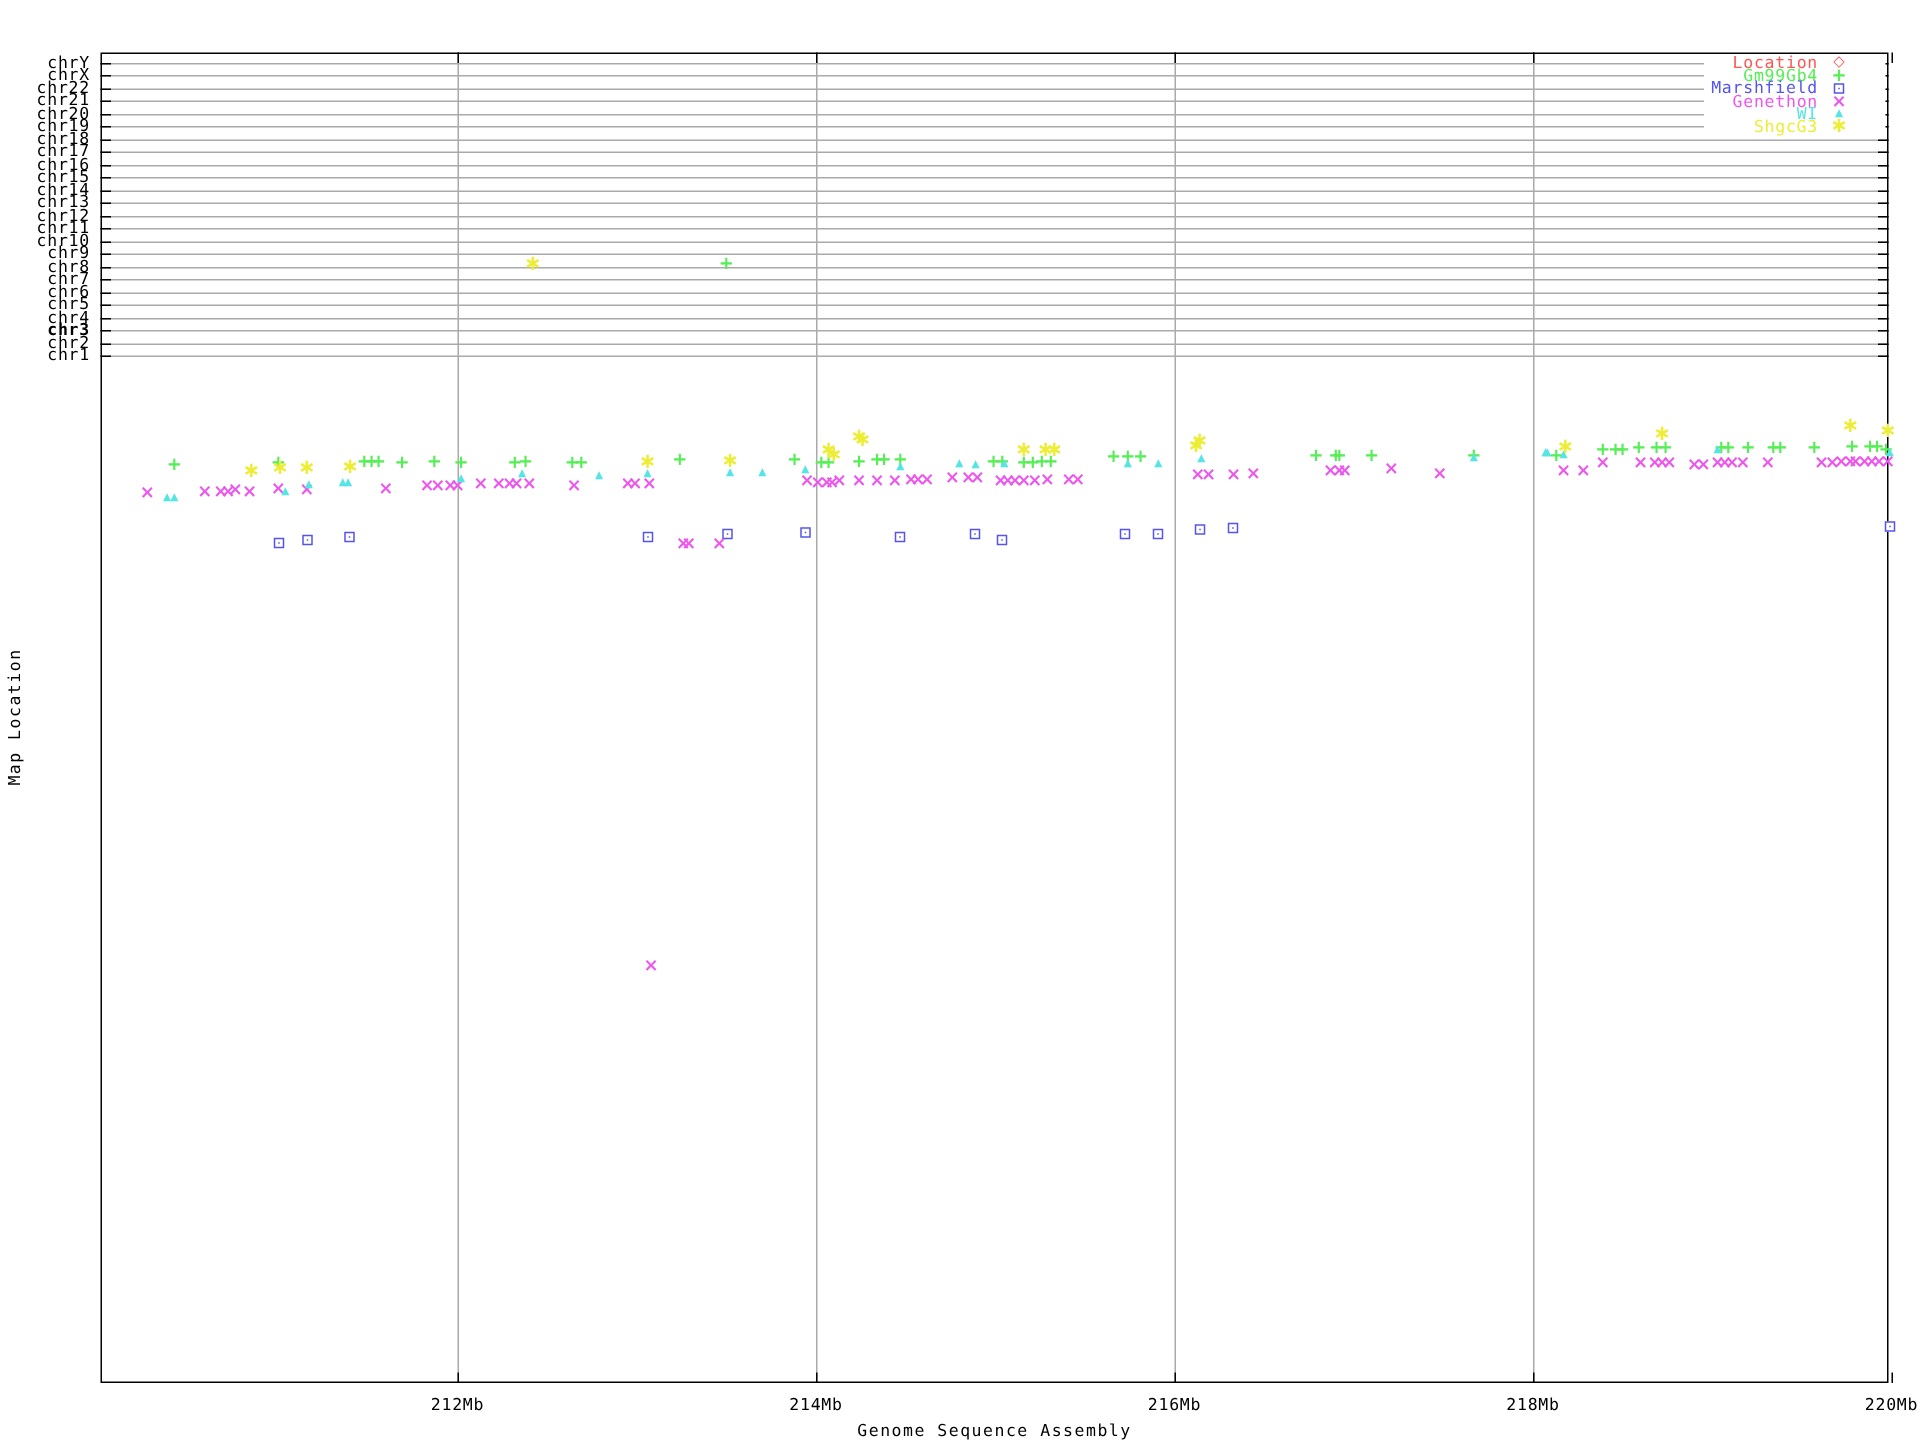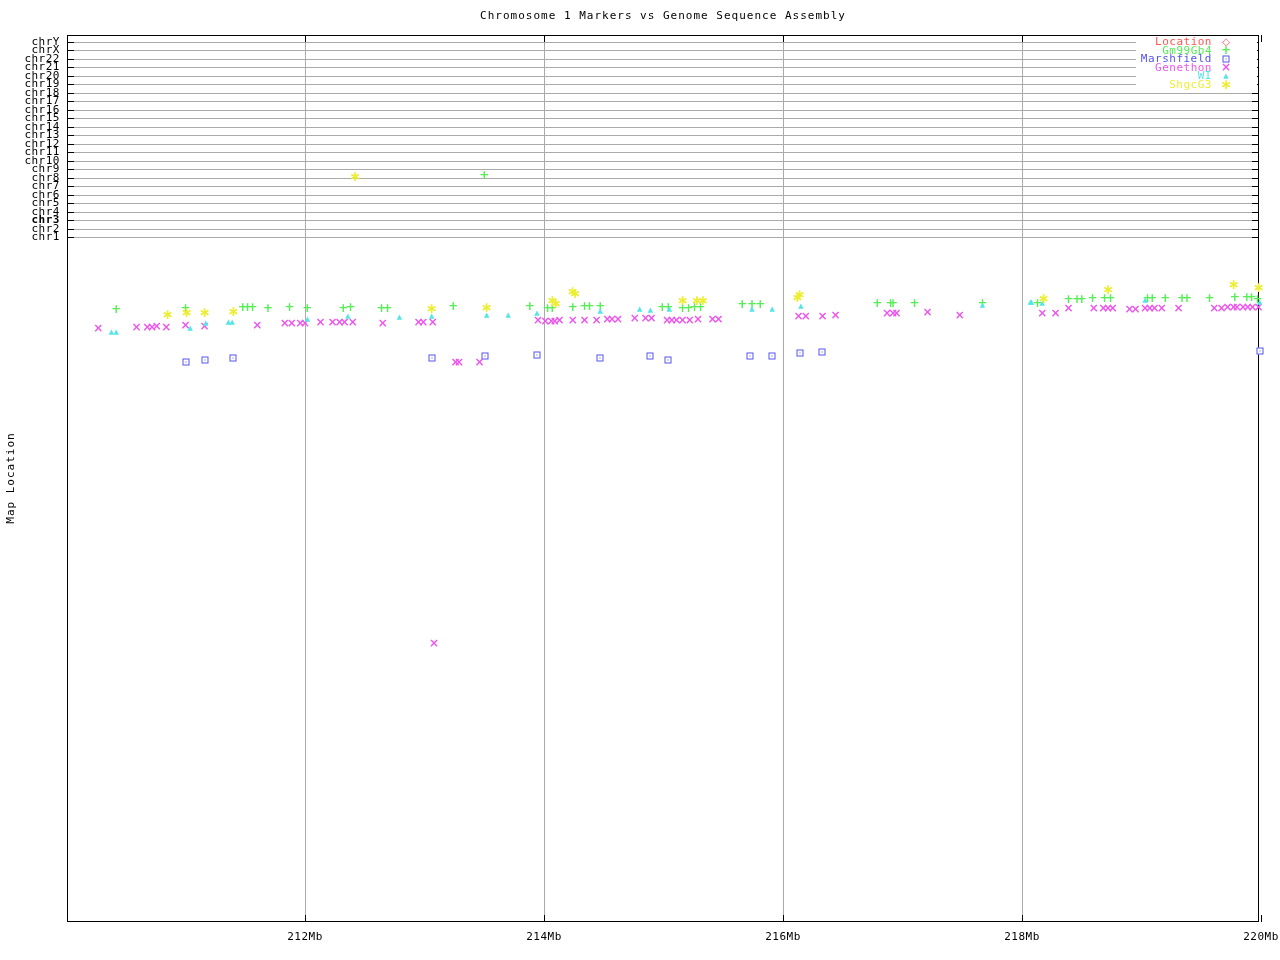--- a/index.html
+++ b/index.html
@@ -30,21 +30,20 @@
   .m-star{font-size:14px;font-weight:bold;}
   .m-triangle{font-size:7px;}
   .m-diamond{font-size:10px;}
   .m-sq{width:5px;height:5px;border:1px solid;background:#fff;}
   .m-sq i{position:absolute;left:2px;top:2px;width:1px;height:1px;display:block;}
 </style>
 </head>
 <body>
 
 <div class="canvas">
-  <div class="title">Chromosome 1 Markers vs Genome Sequence Assembly</div>
   <div class="ylabel">Map Location</div>
   <div id="layer">
       <div class="gl-h" style="left: 67px; top: 42px; width: 1192px;"></div>
       <div class="ytick-label" style="top: 36px;">chrY</div>
       <div class="gl-h" style="left: 67px; top: 50px; width: 1192px;"></div>
       <div class="ytick-label" style="top: 44px;">chrX</div>
       <div class="gl-h" style="left: 67px; top: 59px; width: 1192px;"></div>
       <div class="ytick-label" style="top: 53px;">chr22</div>
       <div class="gl-h" style="left: 67px; top: 67px; width: 1192px;"></div>
       <div class="ytick-label" style="top: 61px;">chr21</div>
@@ -387,13 +386,14 @@
       <div class="pt m-star" style="left: 682.62px; top: 300px; color: rgb(237, 237, 51);">∗</div>
       <div class="pt m-star" style="left: 696.96px; top: 300px; color: rgb(237, 237, 51);">∗</div>
       <div class="pt m-star" style="left: 702.935px; top: 300px; color: rgb(237, 237, 51);">∗</div>
       <div class="pt m-star" style="left: 797.34px; top: 297px; color: rgb(237, 237, 51);">∗</div>
       <div class="pt m-star" style="left: 799.73px; top: 294px; color: rgb(237, 237, 51);">∗</div>
       <div class="pt m-star" style="left: 1043.51px; top: 298px; color: rgb(237, 237, 51);">∗</div>
       <div class="pt m-star" style="left: 1108.04px; top: 289px; color: rgb(237, 237, 51);">∗</div>
       <div class="pt m-star" style="left: 1233.52px; top: 284px; color: rgb(237, 237, 51);">∗</div>
       <div class="pt m-star" style="left: 1258.61px; top: 287px; color: rgb(237, 237, 51);">∗</div>
     </div>
+  <div class="xlabel">Genome Sequence Assembly</div>
 </div>
 
 </body></html>

